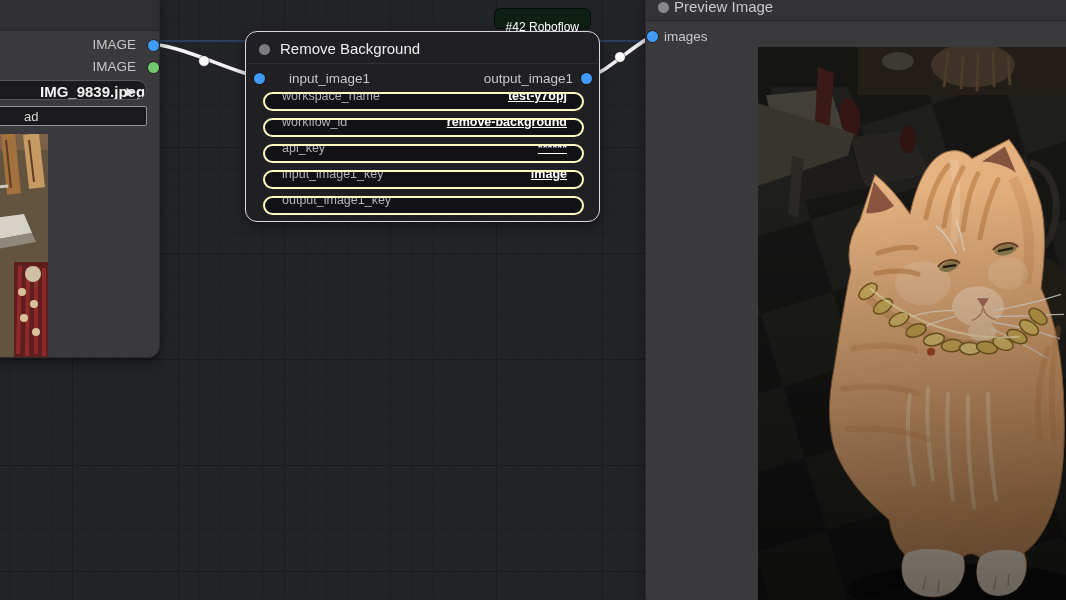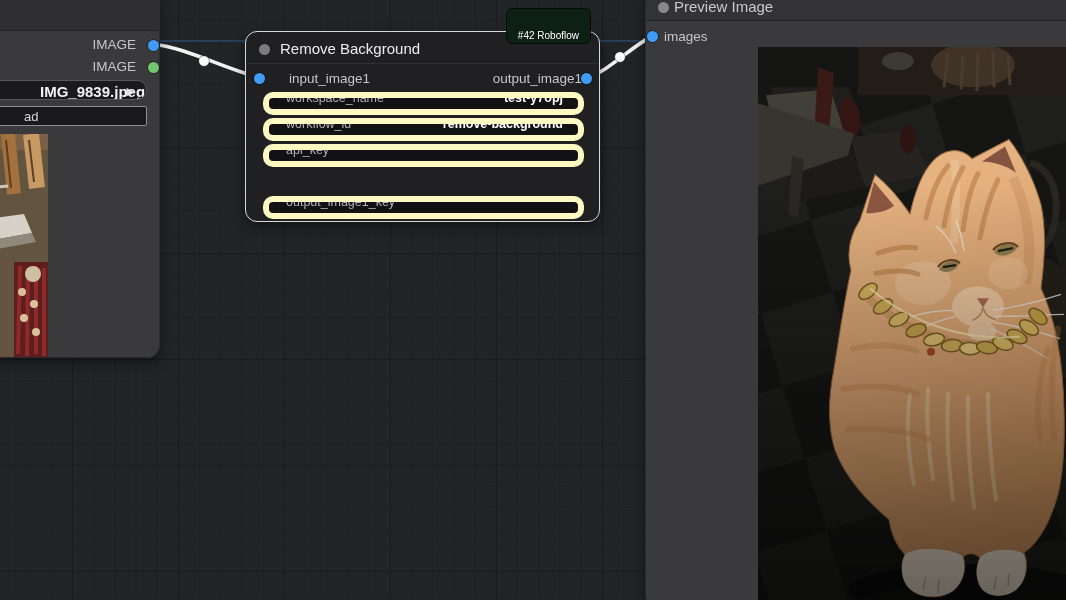--- a/index.html
+++ b/index.html
@@ -57,32 +57,32 @@
   .upload-label { position:absolute; left:102px; top:2px; font-size:13px; color:#d6d6d8; }
   .thumb { position:absolute; left:37px; top:145px; width:110px; height:223px; }
 
   
   .rb-node {
     left:245px; top:31px; width:355px; height:191px;
     background:#202023; border:1.5px solid #d9d9db;
   }
   .rb-badge {
     position:absolute; top:-24px; right:8px; height:21px; line-height:20px;
-    padding:17px 11px; border-radius:6px; background:#0d2013;
-    border:1px solid #060d08; color:#fff; font-size:10px; white-space:nowrap;
+    padding:8px 11px; border-radius:6px; background:#0d2013;
+    border:1px solid #060d08; color:#fff; font-size:12px; white-space:nowrap;
   }
   .rb-divider { position:absolute; left:1px; right:1px; top:31px; height:1px; background:#303034; }
   .rb-pill {
     position:absolute; left:17px; width:321px; height:19px;
-    background:#121215; border:6px solid #fef9c3; border-radius:10px;
+    background:#121215; border:2px solid #fef9c3; border-radius:10px;
     display:flex; align-items:center; justify-content:space-between;
     padding:0 15px 11px 17px; overflow:hidden; white-space:nowrap;
   }
   .rb-pill .wlabel { font-size:12.5px; color:#b2b2b5; }
-  .rb-pill .wvalue { font-size:12.5px; font-weight:700; color:#fff; }
+  .rb-pill .wvalue { font-size:12.5px; font-weight:700; color:#fff;text-decoration:underline; }
 
   
   .preview-node { left:645px; top:-8px; width:430px; height:616px; }
   .preview-node .titlebar { height:28px; background:#333336; }
   .preview-img { position:absolute; left:112px; top:54px; width:309px; height:554px; background:#151514; }
 </style>
 </head>
 <body>
 
 <div class="stage">
@@ -153,34 +153,38 @@
 
   <div class="node rb-node">
     <div class="rb-badge">#42 Roboflow</div>
 
     <span class="collapse-dot" style="left:13px; top:12px;"></span>
     <span class="node-title" style="left:34px; top:8px; color:#ececee; font-weight:500;">Remove Background</span>
     <div class="rb-divider"></div>
 
     <span class="port-dot dot-blue" style="left:7.5px; top:40.5px;"></span>
     <span class="port-label" style="left:26px; top:39px;padding-left:17px;">input_image1</span>
-    <span class="port-label" style="right:17px; top:39px;">output_image1</span>
+    <span class="port-label" style="right:26px; top:39px;">output_image1</span>
     <span class="port-dot dot-blue" style="right:7.5px; top:40.5px;"></span>
 
     <div class="rb-pill" style="top:60px;">
       <span class="wlabel">workspace_name</span>
       <span class="wvalue">test-y7opj</span>
     </div>
     <div class="rb-pill" style="top:86px;">
       <span class="wlabel">workflow_id</span>
       <span class="wvalue">remove-background</span>
     </div>
     <div class="rb-pill" style="top:112px;">
       <span class="wlabel">api_key</span>
       <span class="wvalue">******</span>
+    </div>
+    <div class="rb-pill" style="top:138px;">
+      <span class="wlabel">input_image1_key</span>
+      <span class="wvalue">image</span>
     </div>
     <div class="rb-pill" style="top:164px;">
       <span class="wlabel">output_image1_key</span>
     </div>
   </div>
 
   <div class="node node-gray preview-node">
     <div class="titlebar"></div>
     <span class="collapse-dot" style="left:12px; top:9px; background:#88888c;"></span>
     <span class="node-title" style="left:28px; top:5px;">Preview Image</span>

